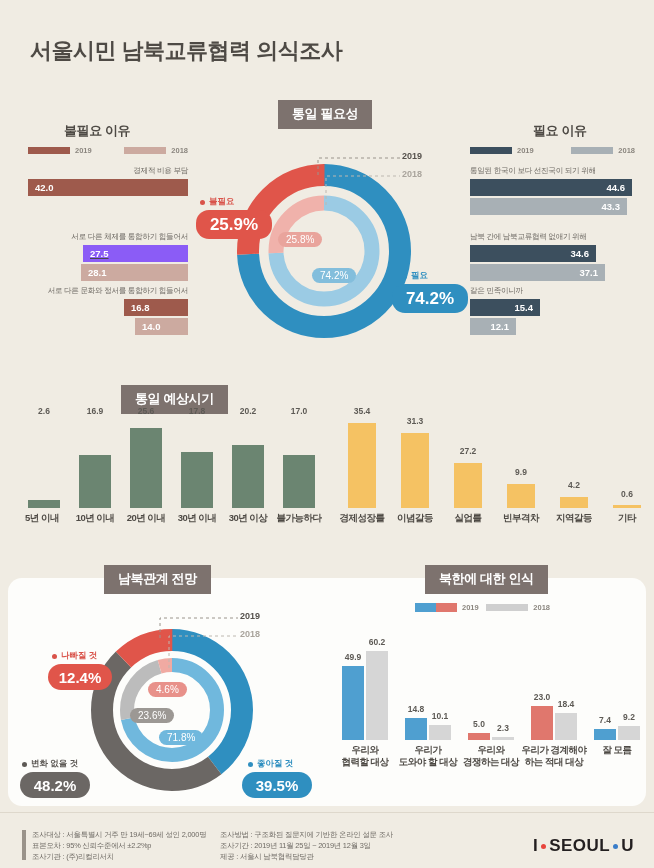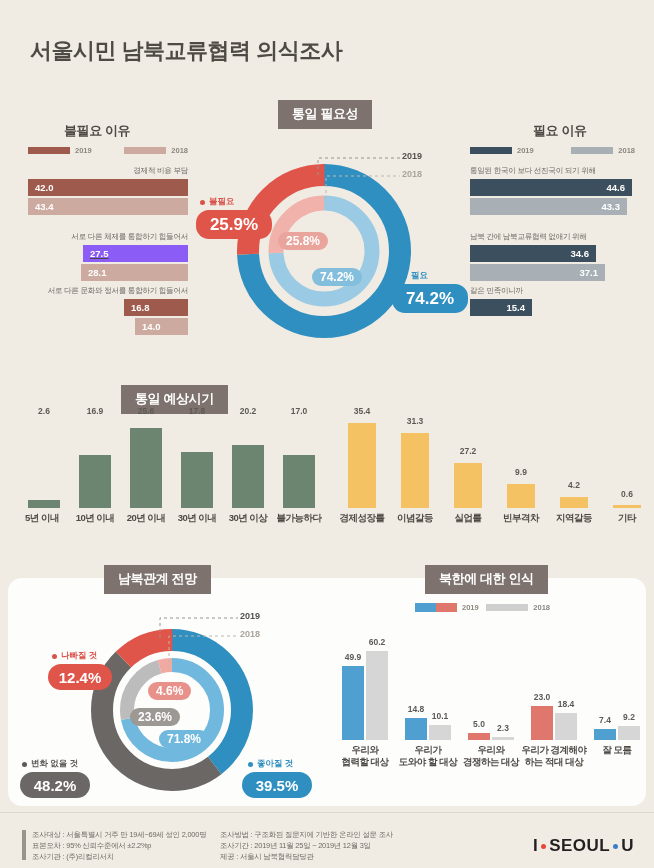--- a/index.html
+++ b/index.html
@@ -73,21 +73,21 @@
     display:flex; align-items:center; justify-content:center;
     white-space:nowrap;
   }
   .ctag {
     position:absolute; display:flex; align-items:center; gap:4px;
     font-size:8.5px; font-weight:bold; white-space:nowrap;text-align:center;
   }
   .ctag .dot { width:5px; height:5px; border-radius:50%; display:block; }
   .inbub {
     position:absolute; border-radius:9px; color:#fff;
-    font-size:12px; font-weight:bold;
+    font-size:10px; font-weight:normal;
     padding:2px 8px; white-space:nowrap;text-align:center;
   }
   .yrlab {
     position:absolute; font-size:9px; font-weight:bold;
     white-space:nowrap;
   }
 
   
   .vchart { position:absolute; }
   .vcol { position:absolute; bottom:0; display:flex; flex-direction:column; align-items:center; }
@@ -135,25 +135,20 @@
     </div>
   </div>
 
   <div class="hbar-grp" style="left:28px; top:166px; width:160px;">
     <div class="hbar-cap" style="text-align:right;">경제적 비용 부담</div>
     <div class="hbar-row">
       <div class="hbar r-align" style="background:#9e5a4c; left:0; width:160px;">
         <span style="position:absolute;left:7px;">42.0</span>
       </div>
     </div>
-    <div class="hbar-row">
-      <div class="hbar l-align" style="background:#ccaaa0; left:0; width:160px;">
-        <span>43.4</span>
-      </div>
-    </div>
   </div>
 
   <div class="hbar-grp" style="left:28px; top:232px; width:160px;">
     <div class="hbar-cap" style="text-align:right;">서로 다른 체제를 통합하기 힘들어서</div>
     <div class="hbar-row">
       <div class="hbar l-align" style="background:#8b5cf6; right:0; width:105px;text-decoration:underline;">
         <span>27.5</span>
       </div>
     </div>
     <div class="hbar-row">
@@ -213,22 +208,27 @@
     <div class="hbar-row">
       <div class="hbar r-align" style="background:#a8b0b5; left:0; width:135px;">
         <span>37.1</span>
       </div>
     </div>
   </div>
 
   <div class="hbar-grp" style="left:470px; top:286px; width:162px;">
     <div class="hbar-cap">같은 민족이니까</div>
     <div class="hbar-row">
-      <div class="hbar r-align" style="background:#3c4f5e; left:0; width:62px;">
+      <div class="hbar r-align" style="background:#3c4f5e; left:0; width:70px;">
         <span>15.4</span>
+      </div>
+    </div>
+    <div class="hbar-row">
+      <div class="hbar r-align" style="background:#a8b0b5; left:0; width:46px;">
+        <span>12.1</span>
       </div>
     </div>
   </div>
 
   <div class="donut" style="left:214px; top:148px; width:220px; height:200px;">
     <svg width="220" height="200" viewBox="0 0 220 200">
       <g transform="translate(110,103)">
 
         <circle r="76" fill="none" stroke="#2f8fc0" stroke-width="22" stroke-dasharray="354.3 123.2" transform="rotate(-90)"></circle>
 

